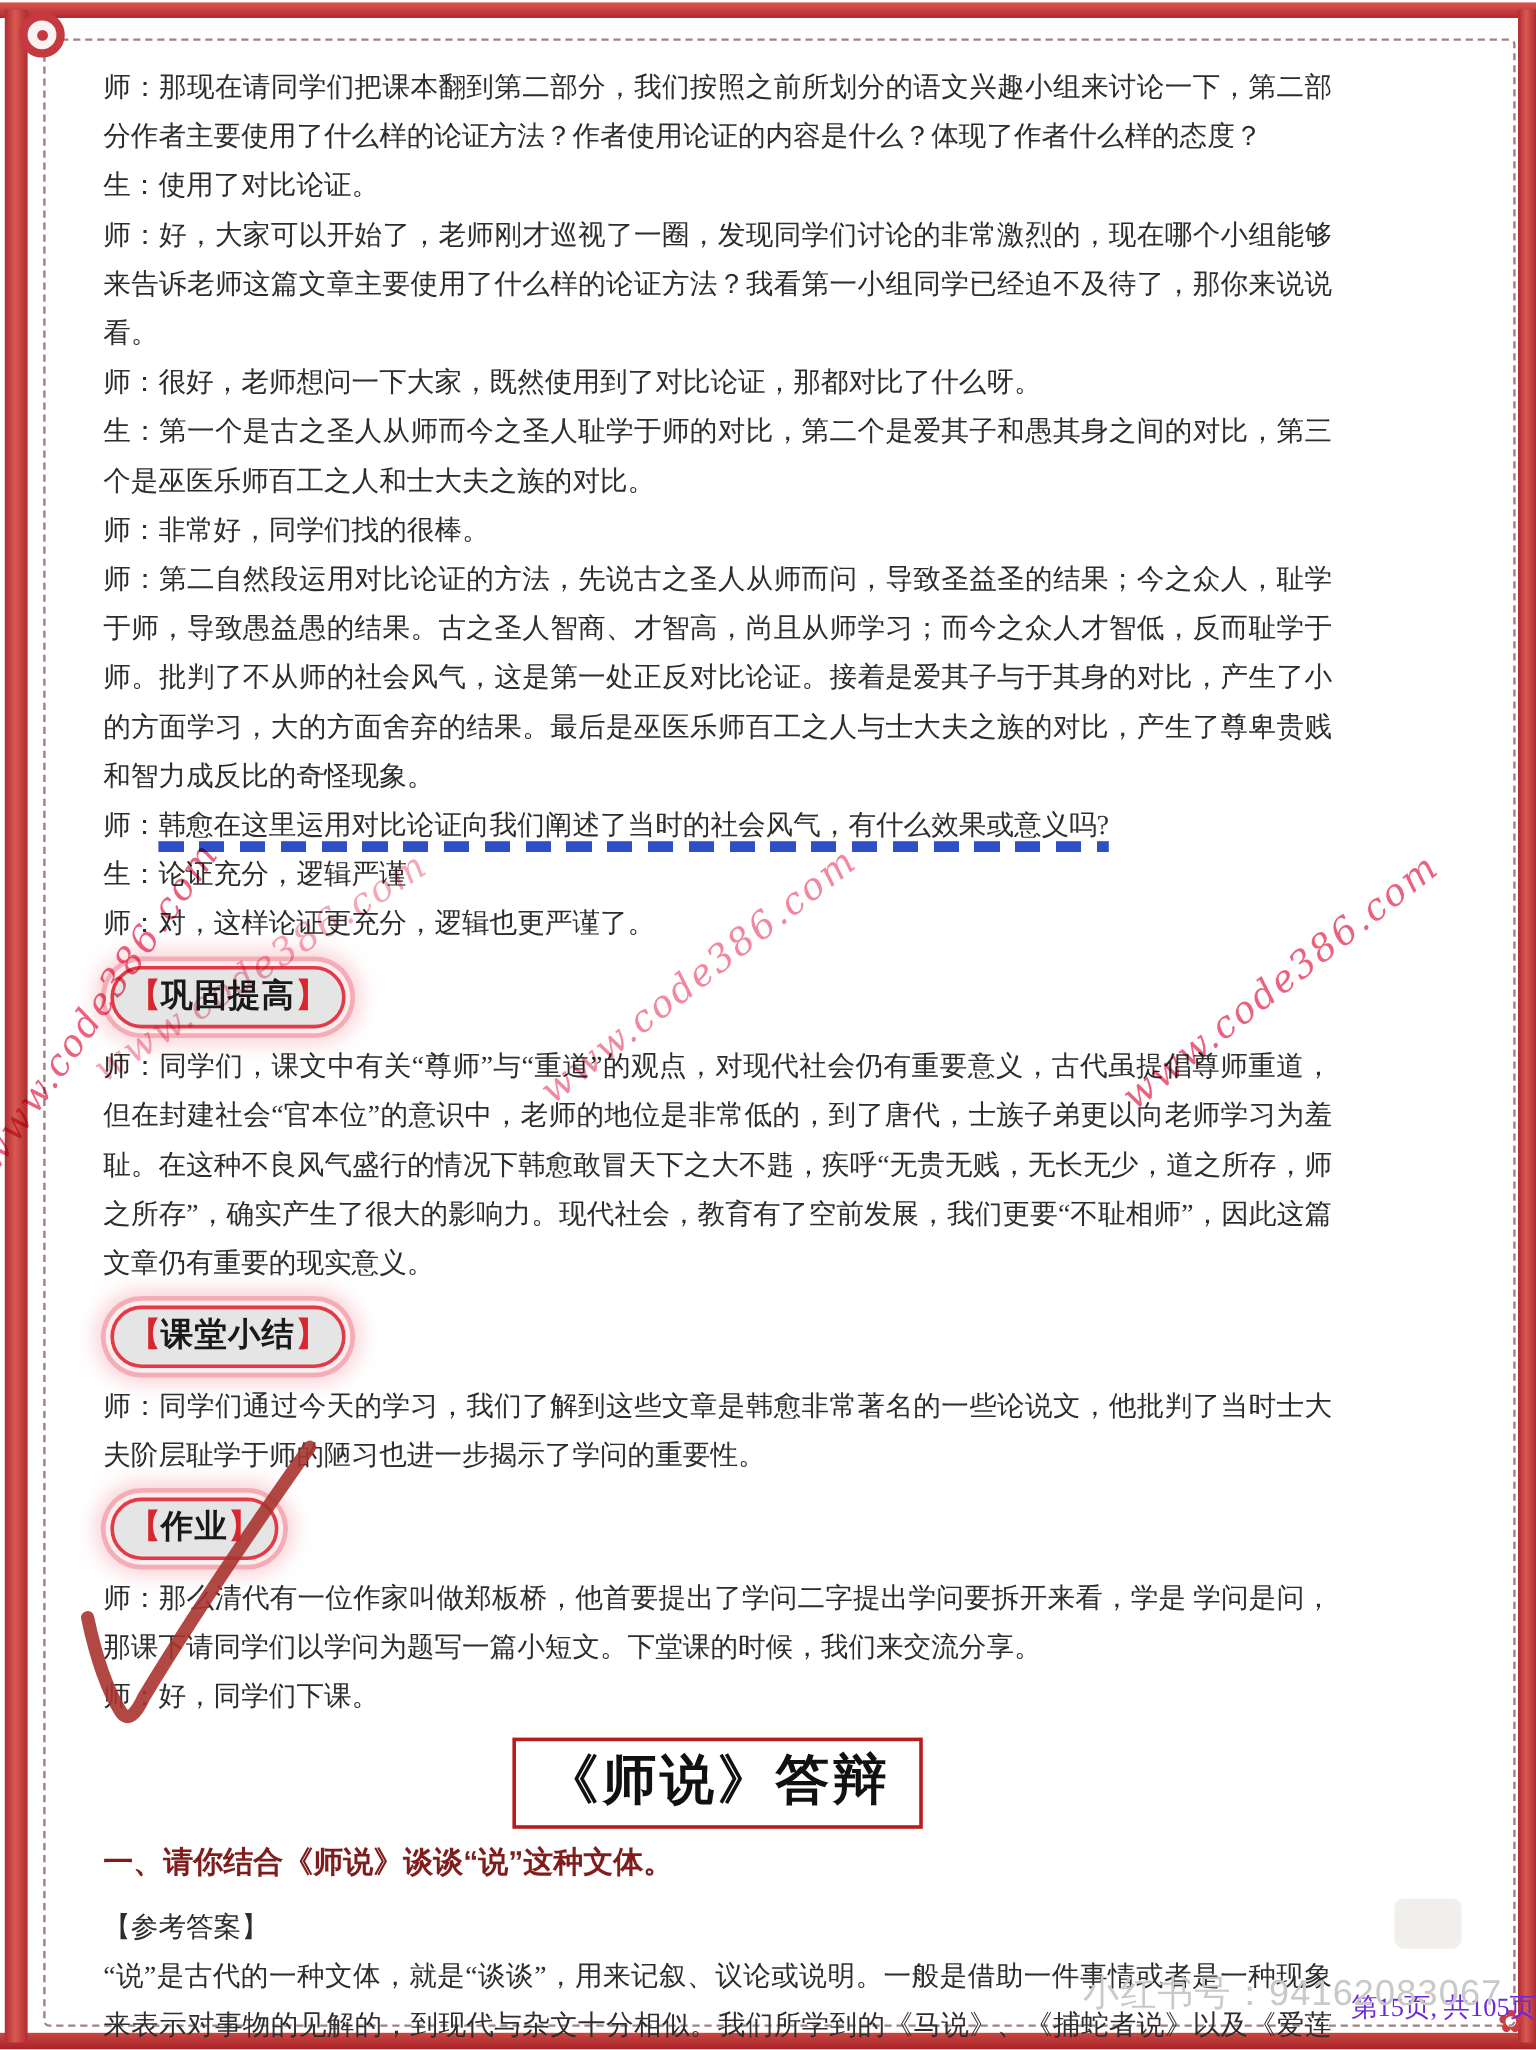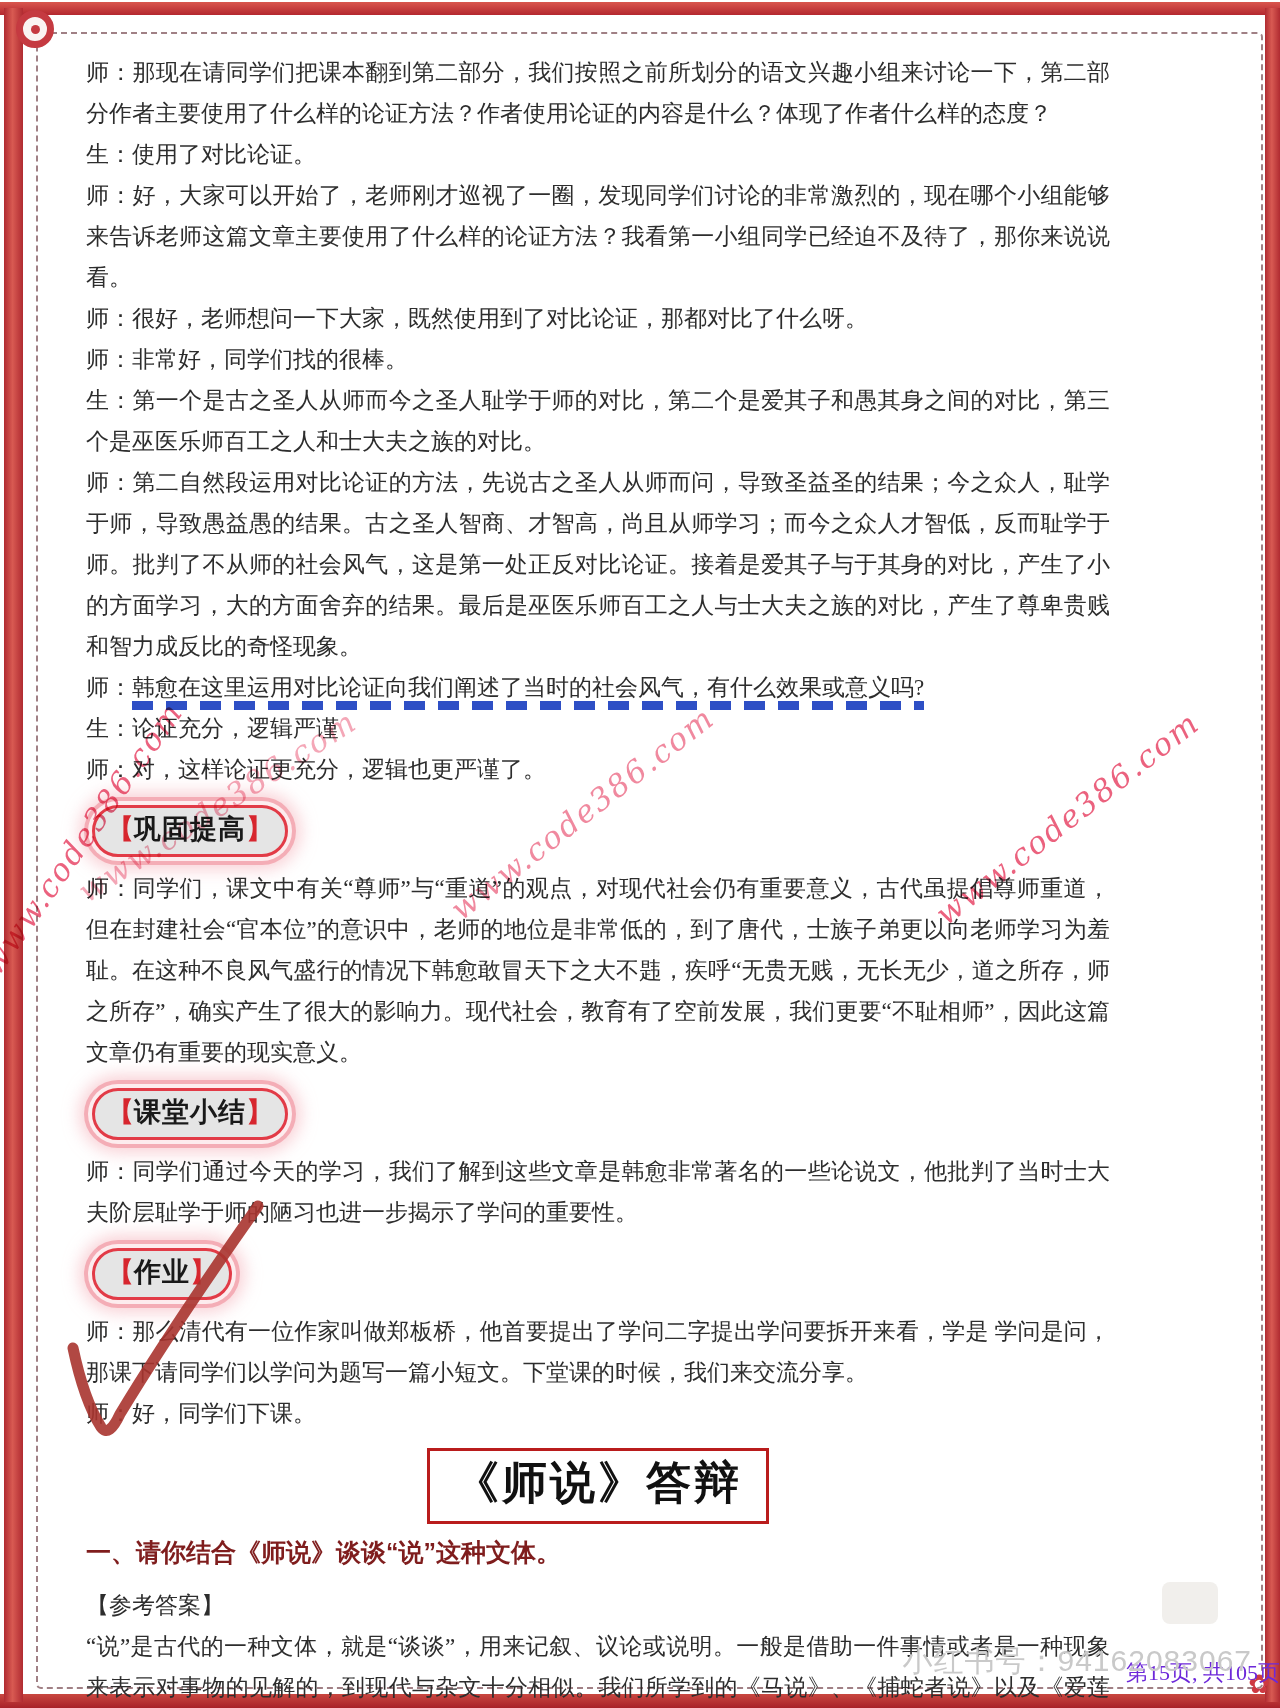--- a/index.html
+++ b/index.html
@@ -81,22 +81,22 @@
     <div class="dot"></div>
   </div>
   <div class="corner-br">✿</div>
   <div class="faint-logo"></div>
 
   <div class="content" id="doc-content">
       <p class="para">师：那现在请同学们把课本翻到第二部分，我们按照之前所划分的语文兴趣小组来讨论一下，第二部分作者主要使用了什么样的论证方法？作者使用论证的内容是什么？体现了作者什么样的态度？</p>
       <p class="para">生：使用了对比论证。</p>
       <p class="para">师：好，大家可以开始了，老师刚才巡视了一圈，发现同学们讨论的非常激烈的，现在哪个小组能够来告诉老师这篇文章主要使用了什么样的论证方法？我看第一小组同学已经迫不及待了，那你来说说看。</p>
       <p class="para">师：很好，老师想问一下大家，既然使用到了对比论证，那都对比了什么呀。</p>
+      <p class="para">生：第一个是古之圣人从师而今之圣人耻学于师的对比，第二个是爱其子和愚其身之间的对比，第三个是巫医乐师百工之人和士大夫之族的对比。</p>
       <p class="para">师：非常好，同学们找的很棒。</p>
-      <p class="para">生：第一个是古之圣人从师而今之圣人耻学于师的对比，第二个是爱其子和愚其身之间的对比，第三个是巫医乐师百工之人和士大夫之族的对比。</p>
       <p class="para">师：第二自然段运用对比论证的方法，先说古之圣人从师而问，导致圣益圣的结果；今之众人，耻学于师，导致愚益愚的结果。古之圣人智商、才智高，尚且从师学习；而今之众人才智低，反而耻学于师。批判了不从师的社会风气，这是第一处正反对比论证。接着是爱其子与于其身的对比，产生了小的方面学习，大的方面舍弃的结果。最后是巫医乐师百工之人与士大夫之族的对比，产生了尊卑贵贱和智力成反比的奇怪现象。</p>
       <p class="para"><span>师：</span><span class="blue-dashed">韩愈在这里运用对比论证向我们阐述了当时的社会风气，有什么效果或意义吗?</span></p>
       <p class="para">生：论证充分，逻辑严谨</p>
       <p class="para">师：对，这样论证更充分，逻辑也更严谨了。</p>
       <div class="pill-row">
         <span class="pill"><span class="bracket">【</span><span class="pill-label">巩固提高</span><span class="bracket">】</span></span>
       </div>
       <p class="para">师：同学们，课文中有关“尊师”与“重道”的观点，对现代社会仍有重要意义，古代虽提倡尊师重道，但在封建社会“官本位”的意识中，老师的地位是非常低的，到了唐代，士族子弟更以向老师学习为羞耻。在这种不良风气盛行的情况下韩愈敢冒天下之大不韪，疾呼“无贵无贱，无长无少，道之所存，师之所存”，确实产生了很大的影响力。现代社会，教育有了空前发展，我们更要“不耻相师”，因此这篇文章仍有重要的现实意义。</p>
       <div class="pill-row">
         <span class="pill"><span class="bracket">【</span><span class="pill-label">课堂小结</span><span class="bracket">】</span></span>

